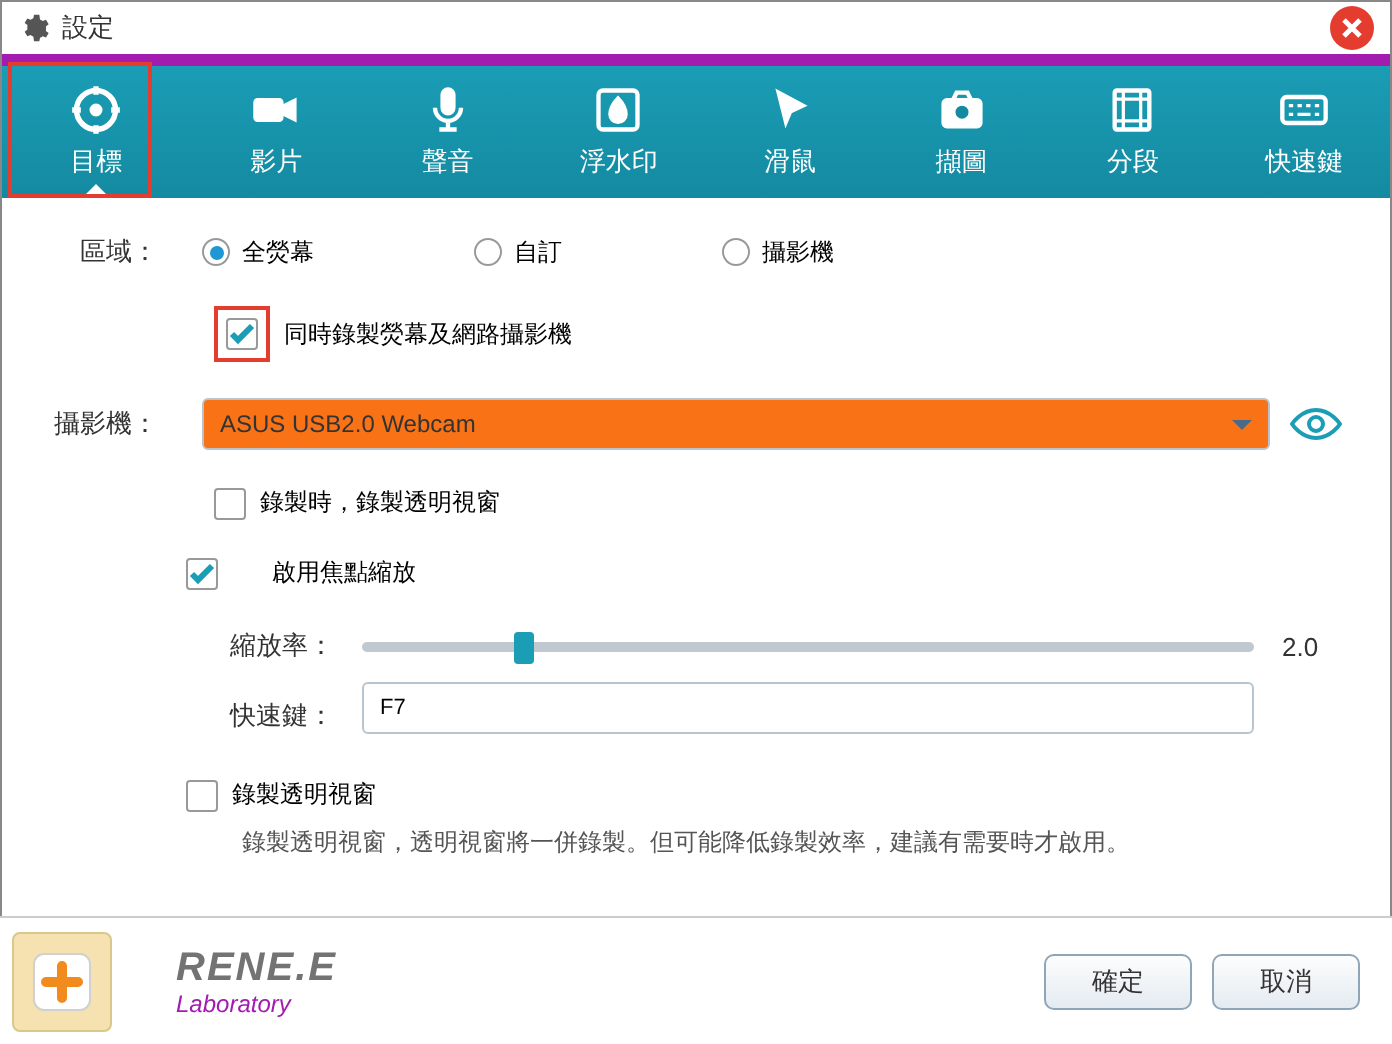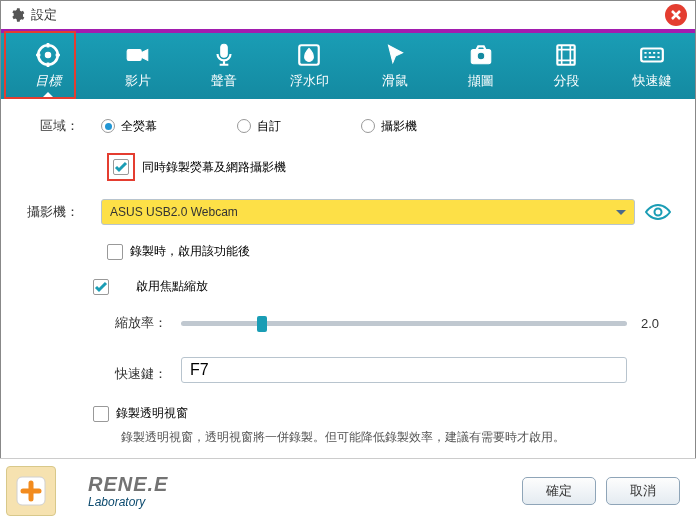--- a/index.html
+++ b/index.html
@@ -1,76 +1,76 @@
 <!DOCTYPE html>
 <html><head>
 <meta charset="utf-8">
 <style>
 * { box-sizing: border-box; margin: 0; padding: 0; }
 body { font-family: "Microsoft YaHei", "PingFang TC", sans-serif; font-size: 12px; background: #fff; width: 696px; height: 522px; overflow: hidden; border: 1px solid #888; }
 
 
-.title-bar { height: 32px; background: #fff; border-bottom: 4px solid #a21caf; display: flex; align-items: center; padding: 12px 8px; }
+.title-bar { height: 32px; background: #fff; border-bottom: 6px solid #a21caf; display: flex; align-items: center; padding: 12px 8px; }
 .title-bar .gear { width: 16px; height: 16px; margin-right: 6px; fill: #555; }
 .title-bar .title { font-size: 13px; color: #333; }
 .title-bar .spacer { flex: 1; }
 .title-bar .close { width: 22px; height: 22px; border-radius: 50%; background: #e43d30; display: flex; align-items: center; justify-content: center; cursor: pointer; }
 .title-bar .close svg { width: 12px; height: 12px; stroke: #fff; stroke-width: 2.5; fill: none; }
 
 
 .tab-bar { height: 66px; background: linear-gradient(#1a9db5,#148aa1); display: flex; }
 .tab { flex: 1; display: flex; flex-direction: column; align-items: center; justify-content: center; gap: 4px; color: #fff; cursor: pointer; font-size: 13px; }
 .tab svg { width: 26px; height: 26px; fill: #fff; stroke: #fff; }
-.tab.active { flex: 1.1; position: relative; font-style: italic; }
+.tab.active { flex: 1.1; position: relative; }
 .tab.active::after { content: ""; position: absolute; bottom: -1px; left: 50%; margin-left: -8px; width: 0; height: 0; border-left: 8px solid transparent; border-right: 8px solid transparent; border-bottom: 8px solid #fff; }
 .tab-wrap { position: relative; }
 .tab-hl { position: absolute; top: -2px; left: 3px; width: 72px; height: 68px; border: 2px solid #e43d30; pointer-events: none; }
 
 
 .form-body { padding: 18px 24px 0 24px; height: 468px; overflow: auto; }
 .row { display: flex; align-items: center; margin-bottom: 18px; }
 .label-col { width: 68px; text-align: right; padding-right: 14px; font-size: 13px; color: #333; font-weight: 500; }
 .content-col { flex: 1; display: flex; align-items: center; }
 
 .radio-opt { display: inline-flex; align-items: center; margin-right: 80px; cursor: pointer; }
 .radio-opt:last-child { margin-right: 0; }
 .radio-dot { width: 14px; height: 14px; border: 1px solid #999; border-radius: 50%; margin-right: 6px; display: flex; align-items: center; justify-content: center; }
 .radio-dot.sel::after { content: ""; width: 7px; height: 7px; border-radius: 50%; background: #2196d4; }
 .check-box { width: 16px; height: 16px; border: 1px solid #999; border-radius: 2px; margin-right: 7px; display: flex; align-items: center; justify-content: center; background: #fff; }
 .check-box.checked svg { width: 14px; height: 14px; stroke: #1a9db5; stroke-width: 3; fill: none; }
 .check-hl { display: inline-flex; padding: 4px; border: 2px solid #e43d30; }
 .check-hl .check-box { margin-right: 0; }
 
-.select { flex: 1; height: 26px; border: 1px solid #b8c4ce; border-radius: 3px; background: #fde047; display: flex; align-items: center; padding: 0 8px; cursor: pointer; position: relative; }
+.select { flex: 1; height: 26px; border: 1px solid #b8c4ce; border-radius: 3px; background: #f97316; display: flex; align-items: center; padding: 0 8px; cursor: pointer; position: relative; }
 .select .sel-val { flex: 1; color: #333; }
 .select .chev { width: 0; height: 0; border-left: 5px solid transparent; border-right: 5px solid transparent; border-top: 5px solid #4a6a8a; }
 
 .eye-icon { margin-left: 10px; width: 26px; height: 18px; cursor: pointer; }
 .eye-icon svg { width: 100%; height: 100%; stroke: #1a9db5; stroke-width: 2; fill: none; }
 
 .sub-row { margin-left: 82px; margin-bottom: 18px; display: flex; align-items: center; }
 
 .slider-row { margin-left: 82px; margin-bottom: 8px; display: flex; align-items: center; }
 .slider-label { width: 74px; text-align: right; padding-right: 14px; font-size: 13px; color: #333; }
 .slider { flex: 1; height: 20px; display: flex; align-items: center; position: relative; cursor: pointer; }
 .slider-track { flex: 1; height: 5px; background: #c0c8d0; border-radius: 3px; position: relative; }
 .slider-thumb { position: absolute; left: 17%; top: -5px; width: 10px; height: 16px; background: #1a9db5; border-radius: 2px; }
 .slider-val { margin-left: 14px; font-size: 13px; color: #333; width: 30px; }
 
-.text-input { flex: 1; height: 26px; border: 1px solid #b8c4ce; border-radius: 3px; padding: 0 8px; font-size: 16px; background: #fff; margin-top: 16px; }
+.text-input { flex: 1; height: 26px; border: 1px solid #b8c4ce; border-radius: 3px; padding: 0 8px; font-size: 11px; background: #fff; }
 
 .desc { margin-left: 96px; color: #555; font-size: 12px; line-height: 1.6; }
 
 
 .footer { position: absolute; bottom: 0; left: 0; right: 0; height: 64px; border-top: 1px solid #ccc; display: flex; align-items: center; padding: 0 16px 0 6px; background: #fff; }
 .logo-box { width: 50px; height: 50px; background: #f6e2b0; border: 1px solid #d8c88a; border-radius: 4px; display: flex; align-items: center; justify-content: center; margin-right: 8px; }
 .logo-box svg { width: 34px; height: 34px; }
 .brand { display: flex; flex-direction: column; line-height: 1; }
 .brand-main { font-style: italic; font-weight: bold; font-size: 20px; color: #737373; letter-spacing: 1px; margin-left: 24px; }
-.brand-sub { font-style: italic; font-size: 12px; color: #0c4a6e; margin-left: 24px; margin-top: 2px; }
+.brand-sub { font-style: italic; font-size: 12px; color: #a21caf; margin-left: 24px; margin-top: 2px; }
 .footer .sp { flex: 1; }
 .btn { min-width: 74px; height: 28px; border: 1px solid #8fa5b8; border-radius: 5px; background: linear-gradient(#fdfdfd,#e4ebf1); cursor: pointer; font-size: 13px; color: #333; margin-left: 10px; }
 </style>
 </head>
 <body>
 
 <div class="title-bar">
   <svg class="gear" viewBox="0 0 24 24">
       <path d="M12 8a4 4 0 100 8 4 4 0 000-8zm9 4a7 7 0 00-.1-1.2l2.1-1.6-2-3.4-2.5 1a7 7 0 00-2-1.2L16 2h-4l-.5 2.6a7 7 0 00-2 1.2l-2.5-1-2 3.4 2.1 1.6A7 7 0 007 12c0 .4 0 .8.1 1.2L5 14.8l2 3.4 2.5-1a7 7 0 002 1.2L12 22h4l.5-2.6a7 7 0 002-1.2l2.5 1 2-3.4-2.1-1.6c.1-.4.1-.8.1-1.2z"></path>
     </svg>
@@ -188,21 +188,21 @@
         <svg viewBox="0 0 26 18">
             <path d="M1 9s4.5-7 12-7 12 7 12 7-4.5 7-12 7S1 9 1 9z"></path>
             <circle cx="13" cy="9" r="3.5"></circle>
           </svg>
       </div>
     </div>
   </div>
 
   <div class="sub-row">
     <span class="check-box"></span>
-    <span>錄製時，啟用該功能後</span>
+    <span>錄製時，錄製透明視窗</span>
   </div>
 
   <div class="sub-row" style="margin-left:68px;gap:20px;">
     <span class="check-box checked">
       <svg viewBox="0 0 14 14">
           <path d="M2 7l3 3 7-7"></path>
         </svg>
     </span>
     <span style="font-weight:500;">啟用焦點縮放</span>
   </div>

